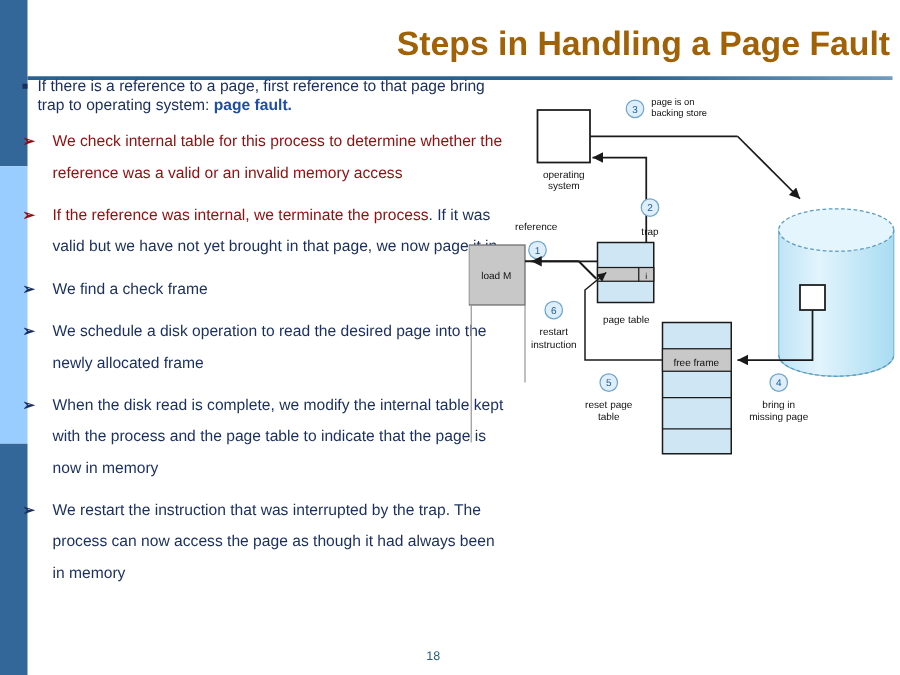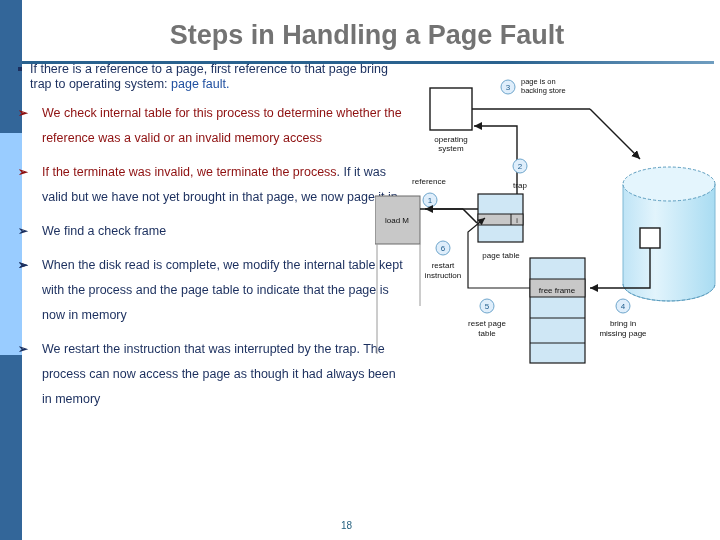--- a/index.html
+++ b/index.html
@@ -25,24 +25,24 @@
   .band-top    { top: 0;     height: 133px; background: #336699; }
   .band-mid    { top: 133px; height: 222px; background: #99ccff; }
   .band-bottom { top: 355px; height: 185px; background: #336699; }
 
   
   .title {
     position: absolute;
     left: 22px;
     top: 20px;
     width: 690px;
-    text-align: center;
+    text-align: right;
     font-size: 27px;
     font-weight: bold;
-    color: #737373;
+    color: #a16207;
     letter-spacing: 0px;
     white-space: nowrap;
   }
 
   .title-rule {
     position: absolute;
     left: 22px;
     top: 61px;
     width: 692px;
     height: 3px;
@@ -67,21 +67,21 @@
   .lead-bullet .sq {
     position: absolute;
     left: 4px;
     top: 5px;
     width: 4px;
     height: 4px;
     background: #1b2f5e;
   }
   .lead-bullet b.pf {
     color: #1f4fa0;
-    font-weight: normal;
+    font-weight: bold;
   }
 
   .proc-head {
     margin-top: 17px;
     font-size: 12.5px;
     font-weight: bold;
     color: #8e1010;
     line-height: 16px;
   }
 
@@ -145,29 +145,29 @@
     <div class="lead-bullet">
       <span class="sq"></span><span>If there is a reference to a page, first reference to that page bring trap to operating system: </span><b class="pf">page fault.</b>
     </div>
 
 
     <div class="step red">
       <span class="arrow">➢</span><span class="u">We check internal table for this process to determine whether the reference was a valid or an invalid memory access</span>
     </div>
 
     <div class="step red">
-      <span class="arrow">➢</span><span class="u">If the terminate was invalid, we terminate the process</span><span class="n">. If it was valid but we have not yet brought in that page, we now page it in.</span>
+      <span class="arrow">➢</span><span class="u">If the reference was internal, we terminate the process</span><span class="n">. If it was valid but we have not yet brought in that page, we now page it in.</span>
     </div>
 
     <div class="step">
       <span class="arrow">➢</span><span>We find a check frame</span>
     </div>
 
     <div class="step">
-      <span class="arrow">➢</span>
+      <span class="arrow">➢</span><span>We schedule a disk operation to read the desired page into the newly allocated frame</span>
     </div>
 
     <div class="step">
       <span class="arrow">➢</span><span>When the disk read is complete, we modify the internal table kept with the process and the page table to indicate that the page is now in memory</span>
     </div>
 
     <div class="step">
       <span class="arrow">➢</span><span>We restart the instruction that was interrupted by the trap. The process can now access the page as though it had always been in memory</span>
     </div>
 

